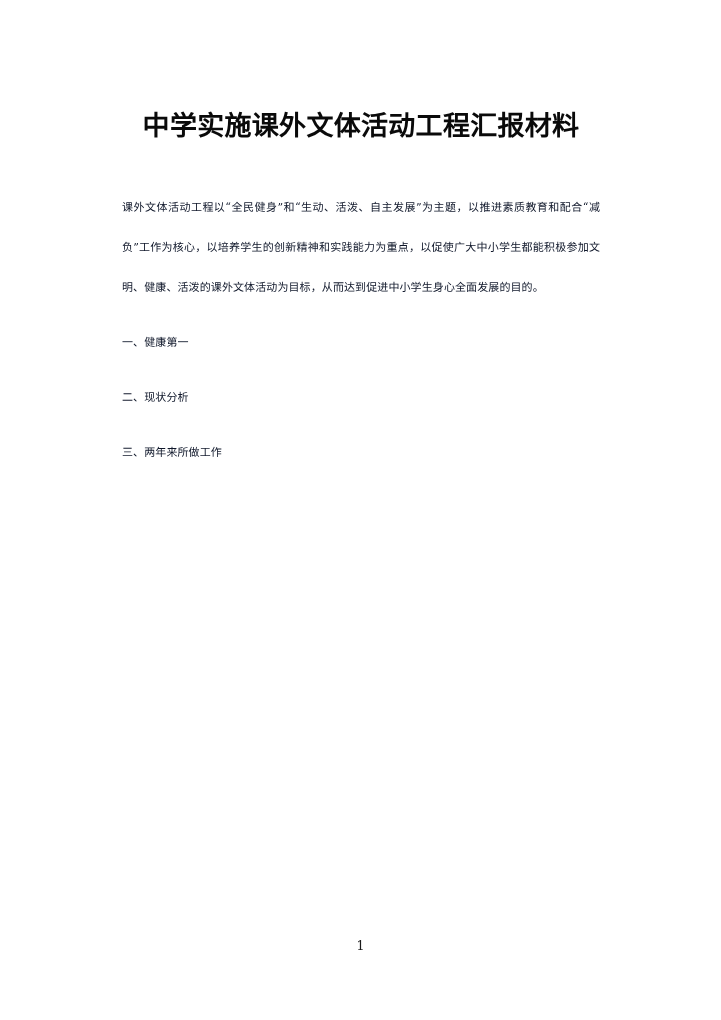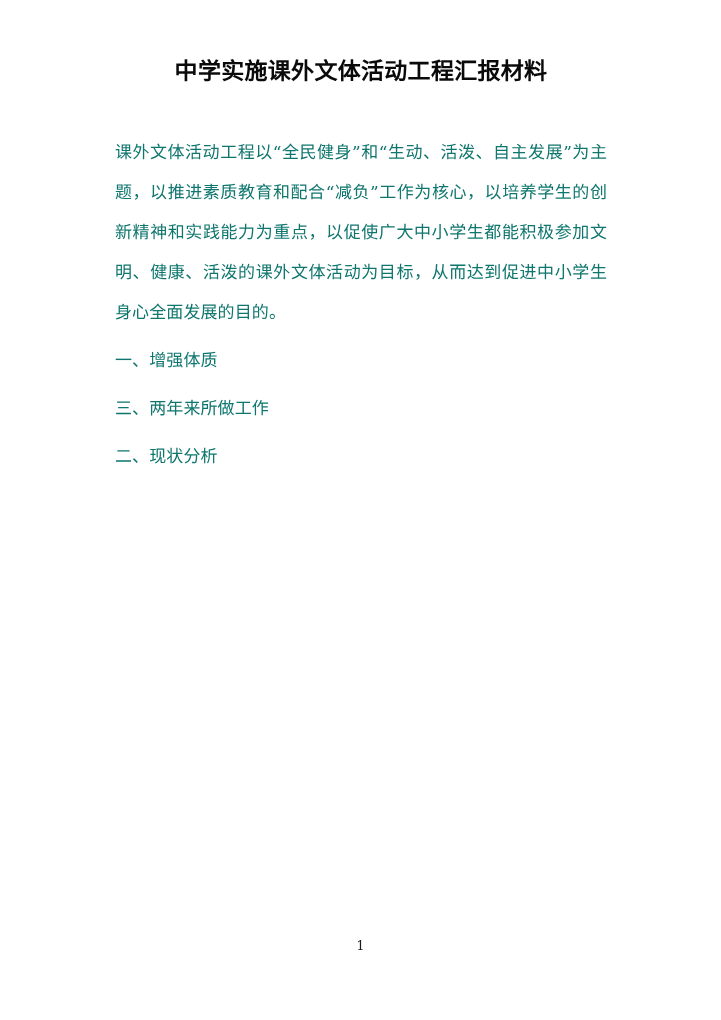--- a/index.html
+++ b/index.html
@@ -29,38 +29,38 @@
   .doc-body {
     position: absolute;
     left: 107px;
     top: 0;
     width: 508px;
   }
 
   .doc-title {
     font-family: "DejaVu Sans", "Liberation Sans", sans-serif;
     font-weight: bold;
-    font-size: 23px;
+    font-size: 27px;
     line-height: 1.2;
     text-align: center;
     color: #0a0a0a;
     margin: 0;
-    padding-top: 58px;
+    padding-top: 110px;
     letter-spacing: 0.3px;
     white-space: nowrap;
   }
 
   .para {
     font-family: "DejaVu Serif", "Liberation Serif", serif;
-    font-size: 17px;
+    font-size: 11px;
     line-height: 40px;
     text-align: justify;
     text-justify: inter-ideograph;
-    color: #0f766e;
-    margin: 8px;
+    color: #0f172a;
+    margin: 15px;
     letter-spacing: 0.1px;
     word-break: break-all;
   }
 
   
   .para.first-para {
     margin-top: 46px;
   }
 
   
@@ -89,26 +89,26 @@
 <body>
 
 <div class="page">
 
   <div class="doc-body">
 
     <h1 class="doc-title">中学实施课外文体活动工程汇报材料</h1>
 
     <p class="para first-para">课外文体活动工程以“全民健身”和“生动、活泼、自主发展”为主题，以推进素质教育和配合“减负”工作为核心，以培养学生的创新精神和实践能力为重点，以促使广大中小学生都能积极参加文明、健康、活泼的课外文体活动为目标，从而达到促进中小学生身心全面发展的目的。</p>
 
-    <p class="para heading-line">一、增强体质</p>
+    <p class="para heading-line">一、健康第一</p>
 
 
+    <p class="para heading-line">二、现状分析</p>
+
     <p class="para heading-line">三、两年来所做工作</p>
-
-    <p class="para heading-line">二、现状分析</p>
 
 
   </div>
 
   <div class="page-footer">
     <span class="page-number">1</span>
   </div>
 
 </div>
 

